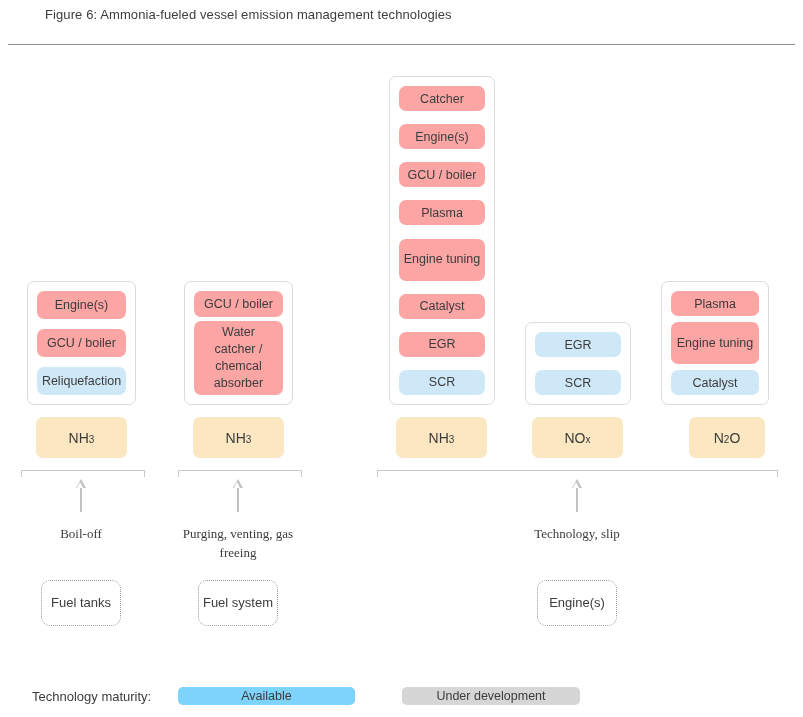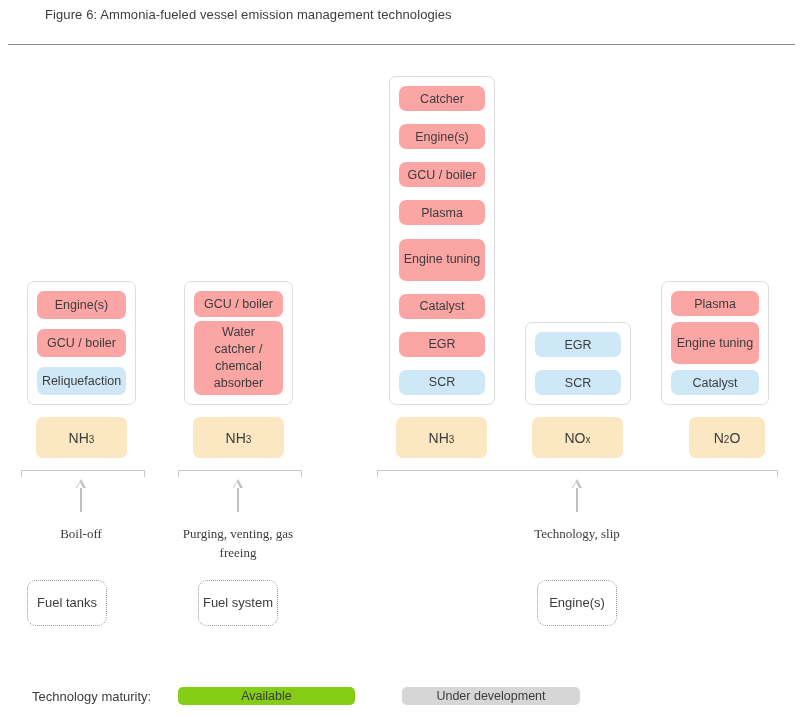--- a/index.html
+++ b/index.html
@@ -161,21 +161,21 @@
     top: 687px;
     height: 18px;
     border-radius: 5px;
     font-size: 12.5px;
     color: #3c3c3c;
     display: flex;
     align-items: center;
     justify-content: center;
     box-sizing: border-box;
   }
-  #legend-available { left: 178px; width: 177px; background: #84cc16; }
+  #legend-available { left: 178px; width: 177px; background: #7dd3fc; }
   #legend-underdev  { left: 367px; width: 178px; background: #d6d6d6; margin-left: 35px; }
 </style>
 </head>
 <body>
 
 <div id="figure-title">Figure 6: Ammonia-fueled vessel emission management technologies</div>
 <div id="title-rule"></div>
 
 <div class="tech-group" style="left:27px; top:281px; width:109px; height:124px;">
   <div class="tech-chip chip-dev" style="height:28px;">Engine(s)</div>
@@ -239,19 +239,19 @@
 </div>
 <div class="arrow" style="left:567px; top:479px; width:20px; height:33px;">
   <div class="shaft"></div>
   <div class="head"></div>
 </div>
 
 <div class="source-label" style="left:21px; top:524px; width:120px;">Boil-off</div>
 <div class="source-label" style="left:178px; top:524px; width:120px;">Purging, venting, gas freeing</div>
 <div class="source-label" style="left:517px; top:524px; width:120px;">Technology, slip</div>
 
-<div class="source-box" style="left:27px; top:580px; width:80px; height:46px;">Fuel tanks</div>
+<div class="source-box" style="left:41px; top:580px; width:80px; height:46px;">Fuel tanks</div>
 <div class="source-box" style="left:198px; top:580px; width:80px; height:46px;">Fuel system</div>
 <div class="source-box" style="left:537px; top:580px; width:80px; height:46px;">Engine(s)</div>
 
 <div id="legend-label">Technology maturity:</div>
 <div id="legend-available" class="legend-swatch">Available</div>
 <div id="legend-underdev" class="legend-swatch">Under development</div>
 
 </body></html>

